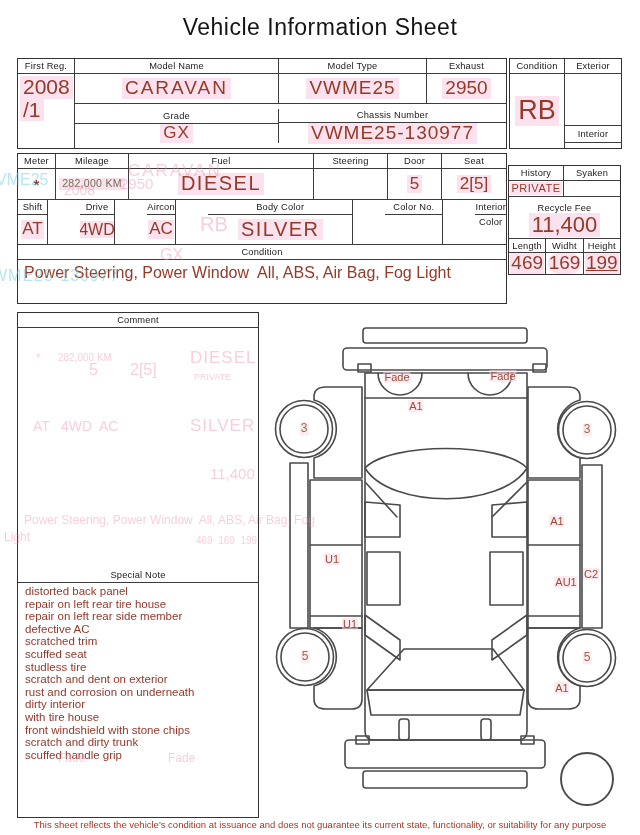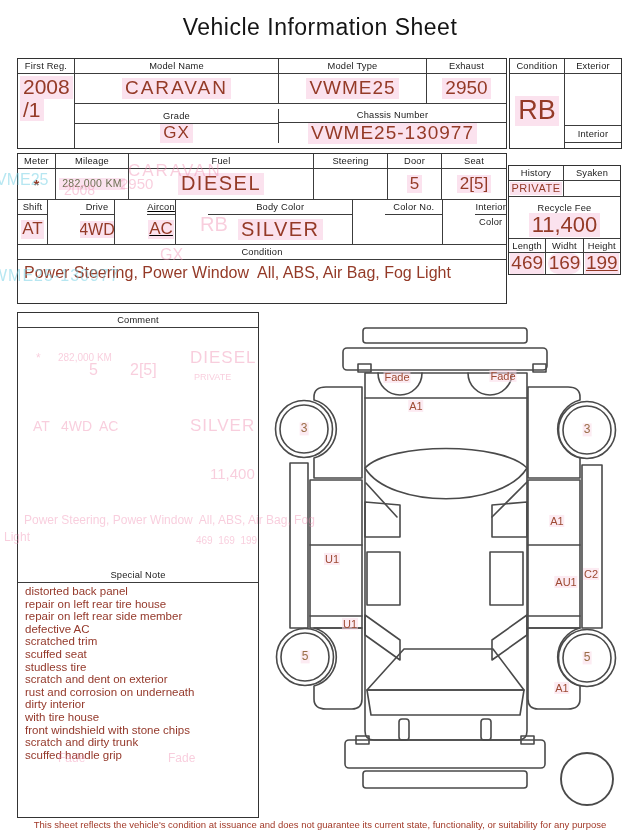--- a/index.html
+++ b/index.html
@@ -145,21 +145,21 @@
         <div class="vcell">
             <span class="val hl" style="font-size:17px;padding:0 1px;">AT</span>
           </div>
       </div>
       <div class="col br" style="width:35px;">
         <div class="hdrtxt bb">Drive</div>
         <div class="vcell">
             <span class="val hl" style="font-size:16px;padding:0 1px;">4WD</span>
           </div>
       </div>
-      <div class="col br" style="width:37px;text-decoration:underline;">
+      <div class="col br" style="width:37px;">
         <div class="hdrtxt bb">Aircon</div>
         <div class="vcell">
             <span class="val hl" style="font-size:17px;padding:0 1px;">AC</span>
           </div>
       </div>
       <div class="col br" style="width:185px;">
         <div class="hdrtxt bb">Body Color</div>
         <div class="vcell">
             <span class="val hl" style="font-size:20px;letter-spacing:1.5px;">SILVER</span>
           </div>

